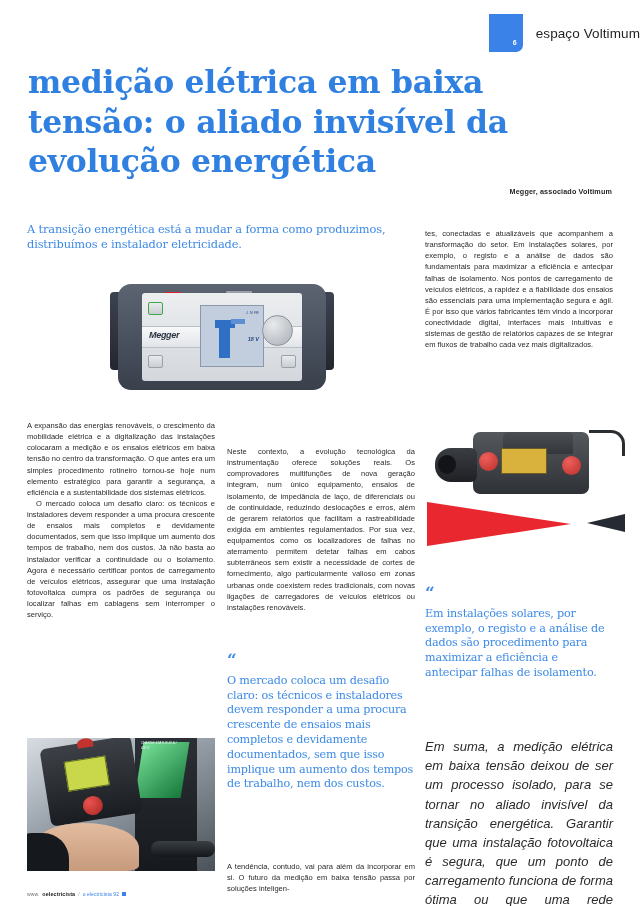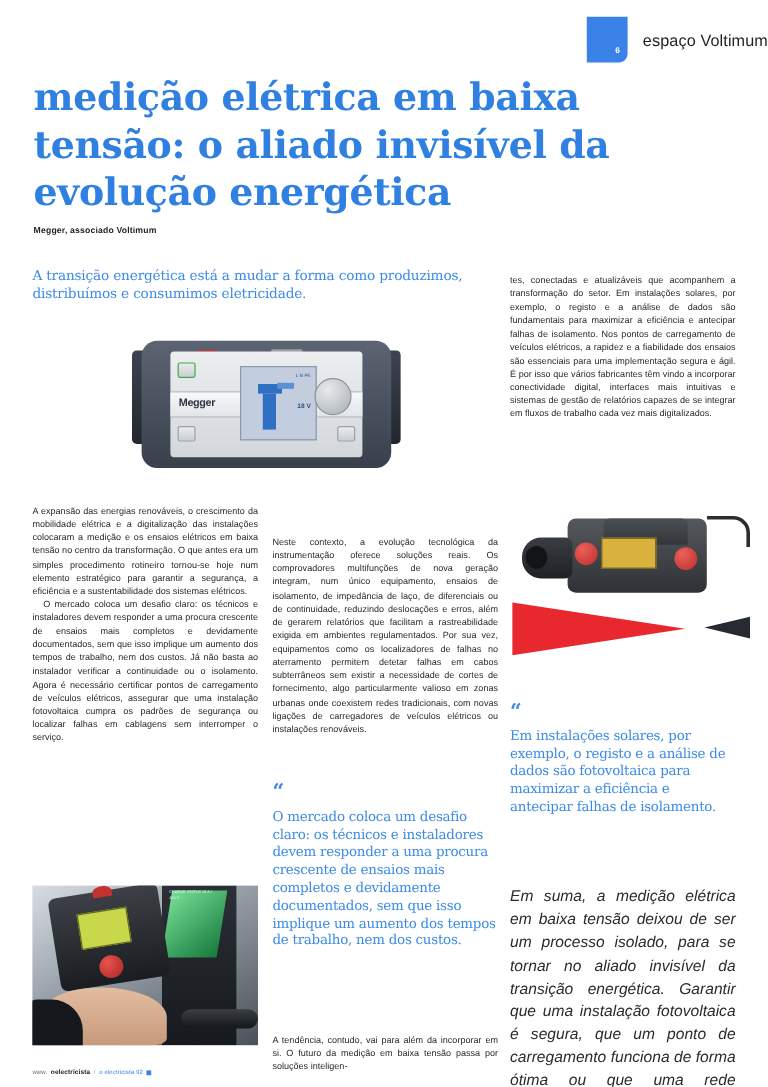--- a/index.html
+++ b/index.html
@@ -57,21 +57,21 @@
     line-height: 1.255;
     color: #2f80e0;
     letter-spacing: -0.3px;
   }
 
   .byline {
     position: absolute;
     top: 187px;
     left: 28px;
     width: 584px;
-    text-align: left;
+    text-align: right;
     font-size: 7.2px;
     font-weight: bold;
     color: #231f20;
     letter-spacing: 0.15px;
   }
 
   
   .lead {
     position: absolute;
     top: 222px;
@@ -143,21 +143,21 @@
   }
   .end-mark {
     display: inline-block;
     width: 6px; height: 6px;
     background: #3b82e8;
     vertical-align: -1px;
     margin-left: 2px;
   }
 
   
-  .figure { position: absolute; overflow: hidden; }
+  .figure { position: absolute; overflow: hidden; font-style: italic; }
 
   
   .fig-tester { left: 110px; top: 268px; width: 224px; height: 140px; }
   .tst-body {
     position: absolute; left: 8px; top: 16px; width: 208px; height: 106px;
     background: linear-gradient(#5c6472, #39404c);
     border-radius: 13px;
   }
   .tst-face {
     position: absolute; left: 24px; top: 9px; width: 160px; height: 88px;
@@ -343,21 +343,21 @@
 <div class="page-header">
   <div class="folio-tab">
     <span class="folio-num">6</span>
   </div>
   <div class="section-label">espaço Voltimum</div>
 </div>
 
 <h1 class="headline">medição elétrica em baixa tensão: o aliado invisível da evolução energética</h1>
 <div class="byline">Megger, associado Voltimum</div>
 
-<div class="lead">A transição energética está a mudar a forma como produzimos, distribuímos e consumimos eletricidade.</div>
+<div class="lead">A transição energética está a mudar a forma como produzimos, distribuímos e instalador eletricidade.</div>
 
 <div class="figure fig-tester">
   <div class="tst-strap strap-l"></div>
   <div class="tst-strap strap-r"></div>
   <div class="tst-body">
     <div class="tst-red"></div>
     <div class="tst-grey-top"></div>
     <div class="tst-face">
       <div class="tst-band"></div>
       <div class="tst-logo">Megger</div>
@@ -390,21 +390,21 @@
   <div class="ev-cable"></div>
   <div class="ev-plug">
     <div class="ev-plug-face"></div>
   </div>
   <div class="ev-tri-red"></div>
   <div class="ev-tri-dark"></div>
 </div>
 
 <div class="pullquote pq-right">
   <span class="pq-mark">“</span>
-  <span>Em instalações solares, por exemplo, o registo e a análise de dados são fotovoltaica para maximizar a eficiência e antecipar falhas de isolamento.</span>
+  <span>Em instalações solares, por exemplo, o registo e a análise de dados são procedimento para maximizar a eficiência e antecipar falhas de isolamento.</span>
 </div>
 
 <div class="tail-right">
   <span>Em suma, a medição elétrica em baixa tensão deixou de ser um processo isolado, para se tornar no aliado invisível da transição energética. Garantir que uma instalação fotovoltaica é segura, que um ponto de carregamento funciona de forma ótima ou que uma rede tradicional convive sem riscos com novas exigências energéticas depende, em grande medida, da precisão e da fiabilidade destes ensaios. Equipamentos como os da Megger são um exemplo de como a instrumentação não só mede, mas também promove a confiança num sistema elétrico em plena transformação.</span><span class="end-mark"></span>
 </div>
 
 <div class="col col-left">
   <p>A expansão das energias renováveis, o crescimento da mobilidade elétrica e a digitalização das instalações colocaram a medição e os ensaios elétricos em baixa tensão no centro da transformação. O que antes era um simples procedimento rotineiro tornou-se hoje num elemento estratégico para garantir a segurança, a eficiência e a sustentabilidade dos sistemas elétricos.</p>
   <p>O mercado coloca um desafio claro: os técnicos e instaladores devem responder a uma procura crescente de ensaios mais completos e devidamente documentados, sem que isso implique um aumento dos tempos de trabalho, nem dos custos. Já não basta ao instalador verificar a continuidade ou o isolamento. Agora é necessário certificar pontos de carregamento de veículos elétricos, assegurar que uma instalação fotovoltaica cumpra os padrões de segurança ou localizar falhas em cablagens sem interromper o serviço.</p>
 </div>

